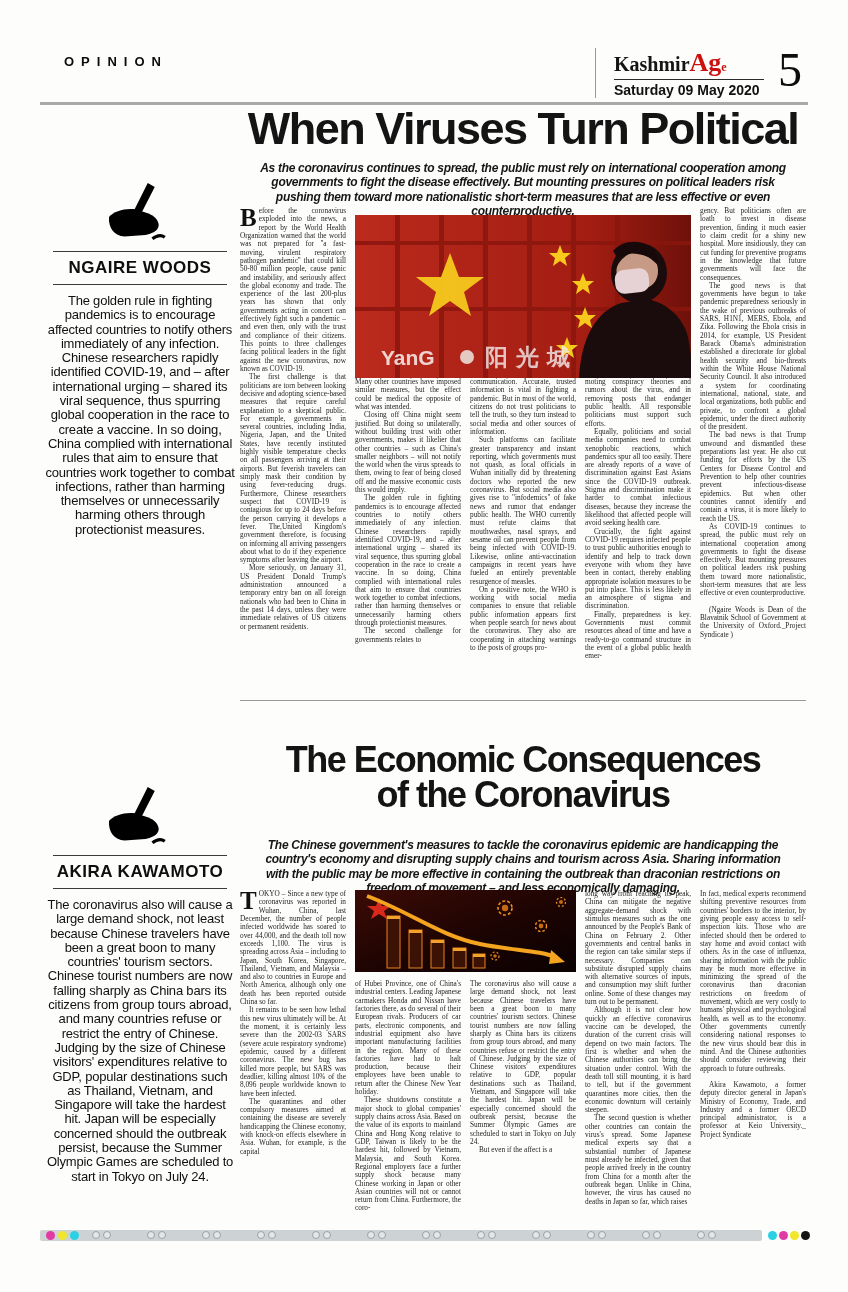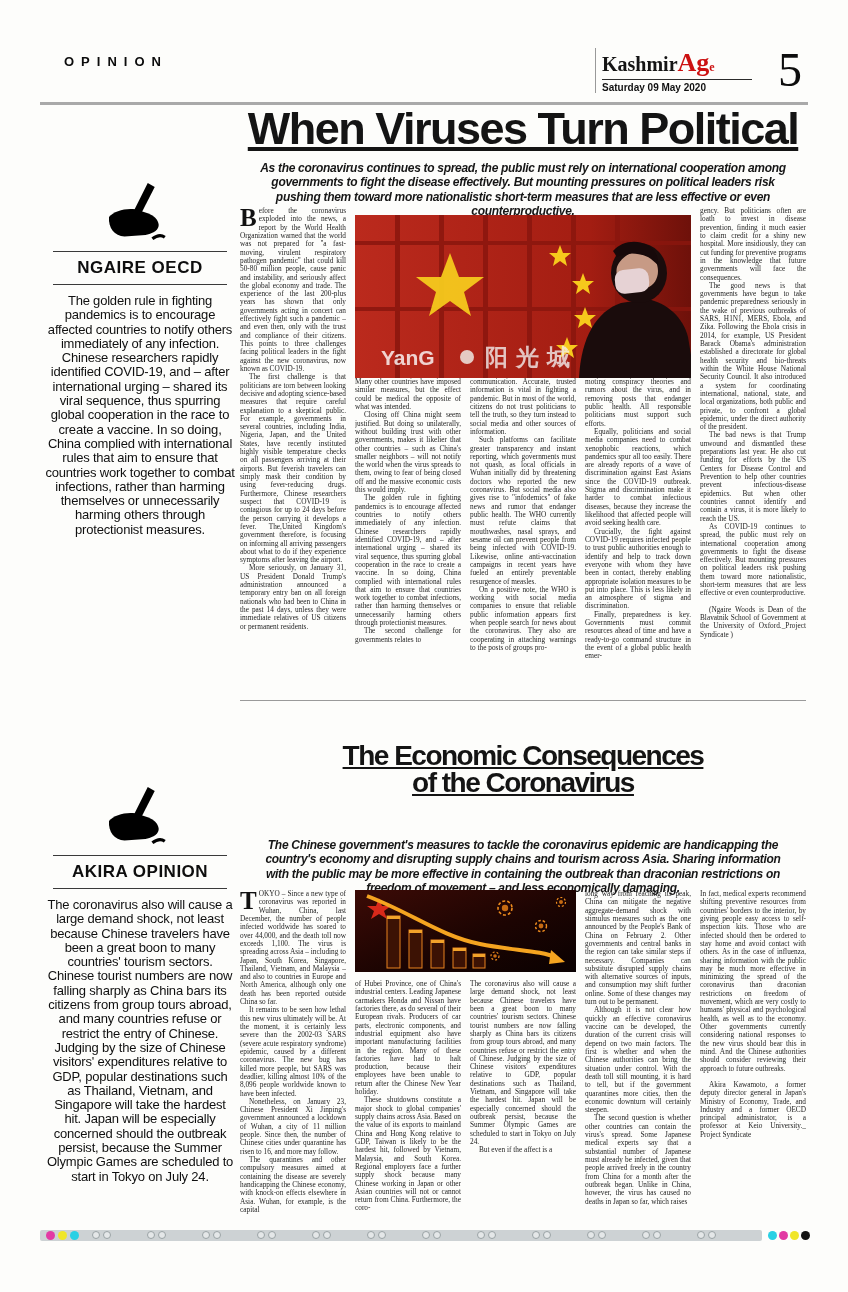--- a/index.html
+++ b/index.html
@@ -3,38 +3,38 @@
 <meta charset="utf-8">
 <style>
   html,body{margin:0;padding:0;background:#8a8a8a;}
   .page{position:relative;width:848px;height:1292px;margin:0 auto;background:#fdfdfb;
         font-family:"Liberation Serif",serif;color:#1b1b1b;overflow:hidden;}
 
   
   .section-title{position:absolute;left:64px;top:54px;font-family:"Liberation Sans",sans-serif;
         font-weight:bold;font-size:13px;letter-spacing:7px;color:#0c0c0c;}
   .masthead-block{position:absolute;left:595px;top:48px;width:150px;border-left:1px solid #999;
-        padding-left:6px;}
+        padding-left:18px;}
   .masthead-line{border-bottom:1px solid #2b2b2b;padding-bottom:1px;white-space:nowrap;}
   .mh-black{font-family:"Liberation Serif",serif;font-weight:bold;font-size:20px;color:#151515;}
   .mh-black::first-letter{font-size:25px;}
   .mh-red{font-family:"Liberation Serif",serif;font-weight:bold;font-size:26px;color:#cc1111;}
   .mh-red-sm{font-family:"Liberation Serif",serif;font-weight:bold;font-size:12px;color:#cc1111;}
-  .mh-date{font-family:"Liberation Sans",sans-serif;font-weight:bold;font-size:10px;
+  .mh-date{font-family:"Liberation Sans",sans-serif;font-weight:bold;font-size:14px;
         color:#111;padding-top:2px;white-space:nowrap;}
   .page-number{position:absolute;left:778px;top:42px;font-family:"Liberation Serif",serif;
         font-size:48px;color:#0d0d0d;}
   .header-rule{position:absolute;left:40px;top:102px;width:768px;height:3px;background:#a9a9a9;}
 
   
   .headline{position:absolute;left:240px;right:42px;text-align:center;
         font-family:"Liberation Sans",sans-serif;font-weight:bold;color:#141414;
-        letter-spacing:-1.5px;line-height:0.98;text-decoration:underline;}
+        letter-spacing:-1.5px;line-height:0.98;}
   #headline-1{top:107px;font-size:45px;}
-  #headline-2{top:742px;font-size:28px;}
+  #headline-2{top:742px;font-size:36px;}
   .standfirst{position:absolute;left:240px;right:42px;padding:0 14px;text-align:center;
         font-family:"Liberation Sans",sans-serif;font-style:italic;font-weight:bold;
         font-size:12px;line-height:1.2;letter-spacing:-0.3px;color:#161616;}
   #standfirst-1{top:161px;}
   #standfirst-2{top:838px;}
 
   
   .sidebar{position:absolute;left:45px;width:190px;text-align:center;}
   #sidebar-1{top:183px;height:470px;}
   #sidebar-2{top:787px;height:430px;}
@@ -96,21 +96,21 @@
 
   <aside class="sidebar" id="sidebar-1">
     <div class="sb-icon">
       <svg viewBox="0 0 100 80" width="80" height="62">
         <polygon points="60,0 69,5 42,58 31,68 35,50" fill="#000"></polygon>
         <path d="M10,44 C16,36 32,32 44,34 L60,39 C68,42 73,47 74,53 C75,60 68,65 57,67 L30,69 C17,69 9,58 10,44 Z" fill="#000"></path>
         <path d="M66,72 q9,-7 16,-2" stroke="#000" stroke-width="4" fill="none"></path>
       </svg>
     </div>
     <div class="sb-rule"></div>
-    <div class="sb-name">NGAIRE OECD</div>
+    <div class="sb-name">NGAIRE WOODS</div>
     <div class="sb-rule"></div>
     <div class="sb-quote">The golden rule in fighting pandemics is to encourage affected countries to notify others immediately of any infection. Chinese researchers rapidly identified COVID-19, and – after international urging – shared its viral sequence, thus spurring global cooperation in the race to create a vaccine. In so doing, China complied with international rules that aim to ensure that countries work together to combat infections, rather than harming themselves or unnecessarily harming others through protectionist measures.</div>
   </aside>
 
   <div class="cols" id="cols-1">
     <figure class="photo" id="photo-1">
       <svg viewBox="0 0 336 163" preserveAspectRatio="none">
         <defs>
           <linearGradient id="redbg" x1="0" y1="0" x2="1" y2="0">
             <stop offset="0" stop-color="#bb2a1d"></stop>
@@ -189,21 +189,21 @@
 
   <aside class="sidebar" id="sidebar-2">
     <div class="sb-icon">
       <svg viewBox="0 0 100 80" width="80" height="62">
         <polygon points="60,0 69,5 42,58 31,68 35,50" fill="#000"></polygon>
         <path d="M10,44 C16,36 32,32 44,34 L60,39 C68,42 73,47 74,53 C75,60 68,65 57,67 L30,69 C17,69 9,58 10,44 Z" fill="#000"></path>
         <path d="M66,72 q9,-7 16,-2" stroke="#000" stroke-width="4" fill="none"></path>
       </svg>
     </div>
     <div class="sb-rule"></div>
-    <div class="sb-name">AKIRA OPINION</div>
+    <div class="sb-name">AKIRA KAWAMOTO</div>
     <div class="sb-rule"></div>
     <div class="sb-quote">The coronavirus also will cause a large demand shock, not least because Chinese travelers have been a great boon to many countries' tourism sectors. Chinese tourist numbers are now falling sharply as China bars its citizens from group tours abroad, and many countries refuse or restrict the entry of Chinese. Judging by the size of Chinese visitors' expenditures relative to GDP, popular destinations such as Thailand, Vietnam, and Singapore will take the hardest hit. Japan will be especially concerned should the outbreak persist, because the Summer Olympic Games are scheduled to start in Tokyo on July 24.</div>
   </aside>
 
   <div class="cols" id="cols-2">
     <figure class="photo" id="photo-2">
       <svg viewBox="0 0 221 82" preserveAspectRatio="none">
         <defs>
           <linearGradient id="darkbg" x1="0" y1="0" x2="1" y2="1">
             <stop offset="0" stop-color="#3c0b06"></stop>
@@ -237,21 +237,20 @@
           <circle cx="206" cy="12" r="4.5" stroke-width="1.2" stroke-dasharray="2 2"></circle>
             <circle cx="206" cy="12" r="2" fill="#c56a12" stroke="none"></circle>
           <circle cx="140" cy="66" r="4" stroke-width="1.2" stroke-dasharray="2 2"></circle>
             <circle cx="140" cy="66" r="1.8" fill="#c56a12" stroke="none"></circle>
         </g>
       </svg>
     </figure>
     <div class="col c1">
         <p><span class="dropcap">T</span>OKYO – Since a new type of coronavirus was reported in Wuhan, China, last December, the number of people infected worldwide has soared to over 44,000, and the death toll now exceeds 1,100. The virus is spreading across Asia – including to Japan, South Korea, Singapore, Thailand, Vietnam, and Malaysia – and also to countries in Europe and North America, although only one death has been reported outside China so far.</p>
         <p>It remains to be seen how lethal this new virus ultimately will be. At the moment, it is certainly less severe than the 2002-03 SARS (severe acute respiratory syndrome) epidemic, caused by a different coronavirus. The new bug has killed more people, but SARS was deadlier, killing almost 10% of the 8,096 people worldwide known to have been infected.</p>
-        <p>Nonetheless, on January 23, Chinese President Xi Jinping's government announced a lockdown of Wuhan, a city of 11 million people. Since then, the number of Chinese cities under quarantine has risen to 16, and more may follow.</p>
         <p>The quarantines and other compulsory measures aimed at containing the disease are severely handicapping the Chinese economy, with knock-on effects elsewhere in Asia. Wuhan, for example, is the capital</p>
       </div>
     <div class="col c2">
         <p>of Hubei Province, one of China's industrial centers. Leading Japanese carmakers Honda and Nissan have factories there, as do several of their European rivals. Producers of car parts, electronic components, and industrial equipment also have important manufacturing facilities in the region. Many of these factories have had to halt production, because their employees have been unable to return after the Chinese New Year holiday.</p>
         <p>These shutdowns constitute a major shock to global companies' supply chains across Asia. Based on the value of its exports to mainland China and Hong Kong relative to GDP, Taiwan is likely to be the hardest hit, followed by Vietnam, Malaysia, and South Korea. Regional employers face a further supply shock because many Chinese working in Japan or other Asian countries will not or cannot return from China. Furthermore, the coro-</p>
       </div>
     <div class="col c3">
         <p>The coronavirus also will cause a large demand shock, not least because Chinese travelers have been a great boon to many countries' tourism sectors. Chinese tourist numbers are now falling sharply as China bars its citizens from group tours abroad, and many countries refuse or restrict the entry of Chinese. Judging by the size of Chinese visitors' expenditures relative to GDP, popular destinations such as Thailand, Vietnam, and Singapore will take the hardest hit. Japan will be especially concerned should the outbreak persist, because the Summer Olympic Games are scheduled to start in Tokyo on July 24.</p>
         <p>But even if the affect is a</p>
       </div>

